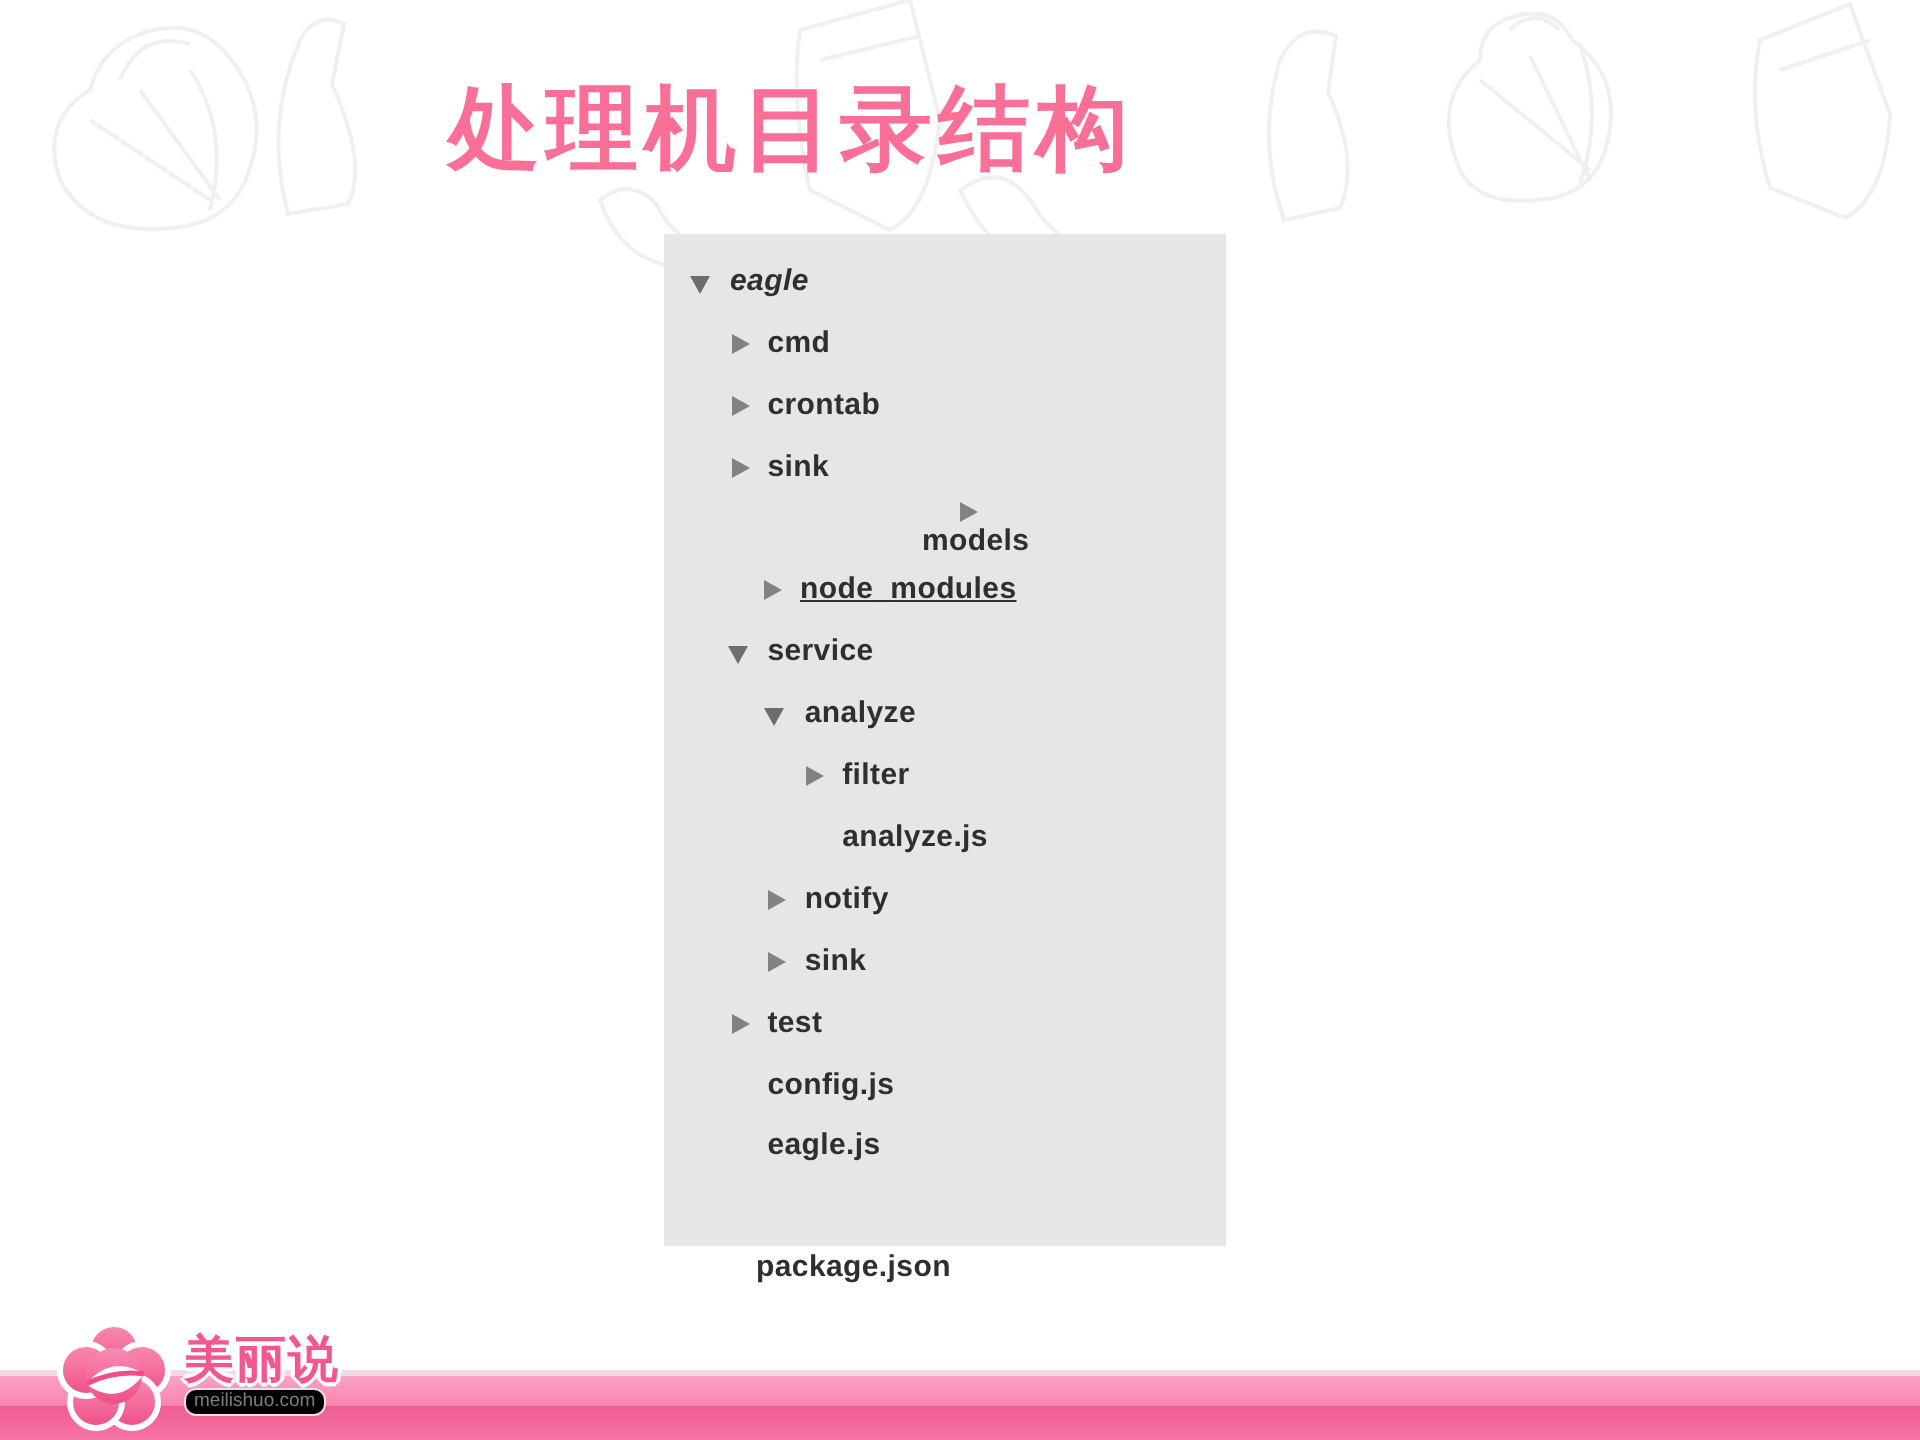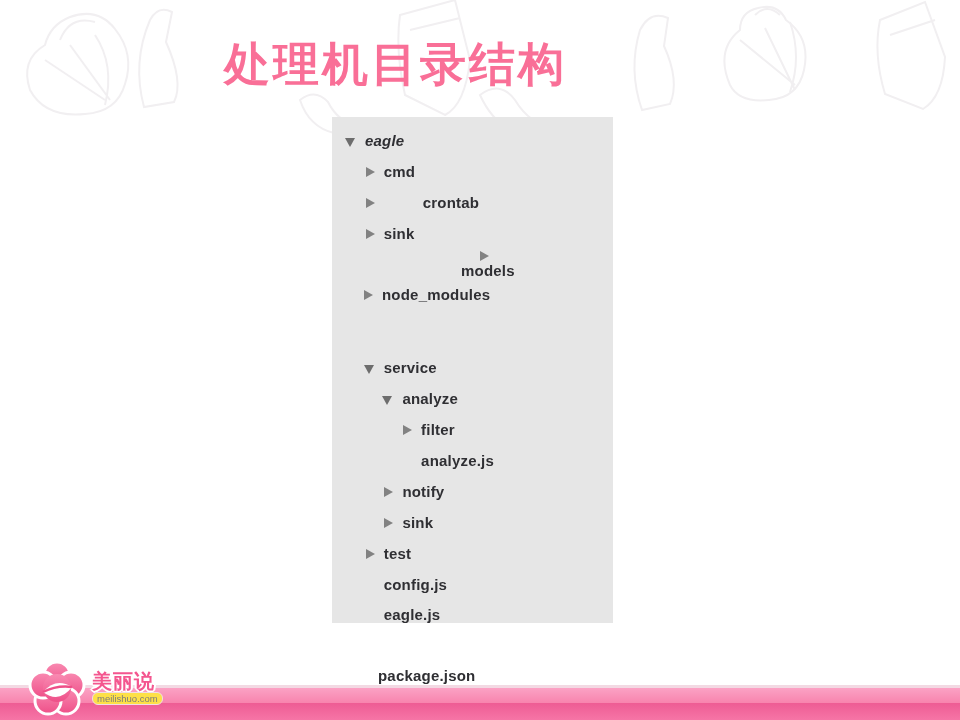--- a/index.html
+++ b/index.html
@@ -48,27 +48,27 @@
   .footer-mid{position:absolute;left:0;bottom:17px;width:960px;height:15px;
     background:linear-gradient(180deg,#fba2c4 0%,#f884ae 100%);}
   .footer-bottom{position:absolute;left:0;bottom:0;width:960px;height:17px;
     background:linear-gradient(180deg,#ee5c94 0%,#f675a6 100%);}
 
   
   .logo{position:absolute;left:26px;bottom:2px;display:flex;align-items:center;z-index:3;}
   .logo-flower{width:62px;height:60px;flex:none;}
   .logo-textcol{margin-left:4px;display:flex;flex-direction:column;align-items:flex-start;}
   .logo-cn{
-    font-size:20px;font-weight:bold;color:#f4568f;letter-spacing:1px;line-height:1;
+    font-size:25px;font-weight:bold;color:#f4568f;letter-spacing:1px;line-height:1;
     text-shadow:-2px 0 0 #fff,2px 0 0 #fff,0 -2px 0 #fff,0 2px 0 #fff,
                 -1px -1px 0 #fff,1px -1px 0 #fff,-1px 1px 0 #fff,1px 1px 0 #fff;
   }
   .logo-domain{
     margin-top:1px;font-size:9.5px;color:#7c7c7c;line-height:1.2;
-    background:#fde047;border:1px solid #f0dde6;border-radius:6px;padding:0 4px;
+    background:#000000;border:1px solid #f0dde6;border-radius:6px;padding:0 4px;
   }
 </style>
 </head>
 <body>
 
 <div class="slide">
 
   <svg class="doodles" viewBox="0 0 960 140" fill="none" stroke="#f1eff1" stroke-width="2">
     <path d="M30 90 q-10 -30 15 -45 q5 -20 25 -28 q28 -10 45 12 q20 25 10 55 q-8 28 -40 30 q-40 4 -55 -24 z"></path>
     <path d="M60 40 q10 -25 35 -18 M45 60 l60 40 M70 45 l40 55 M95 35 q20 30 10 70"></path>
@@ -87,37 +87,37 @@
   <div class="tree-panel">
     <div id="file-tree">
         <div class="tree-row" style="padding-left: 12px; font-style: italic;">
           <span class="tri triangle-down"></span>
           <span class="tree-label">eagle</span>
         </div>
         <div class="tree-row" style="padding-left: 30.7px;">
           <span class="tri triangle-right"></span>
           <span class="tree-label">cmd</span>
         </div>
-        <div class="tree-row" style="padding-left: 30.7px; gap: 39px;">
+        <div class="tree-row" style="padding-left: 30.7px;">
           <span class="tri triangle-right"></span>
           <span class="tree-label">crontab</span>
         </div>
         <div class="tree-row" style="padding-left: 30.7px;">
           <span class="tri triangle-right"></span>
           <span class="tree-label">sink</span>
         </div>
         <div class="tree-row" style="padding-left: 30.7px; flex-direction: column;">
           <span class="tri triangle-right"></span>
           <span class="tree-label">models</span>
         </div>
-        <div class="tree-row" style="padding-left: 29px;">
+        <div class="tree-row" style="padding-left: 47px; text-decoration: underline;">
           <span class="tri triangle-right"></span>
           <span class="tree-label">node_modules</span>
         </div>
-        <div class="tree-row" style="padding-left: 30.7px; margin-top: 42px;">
+        <div class="tree-row" style="padding-left: 30.7px;">
           <span class="tri triangle-down"></span>
           <span class="tree-label">service</span>
         </div>
         <div class="tree-row" style="padding-left: 49.4px;">
           <span class="tri triangle-down"></span>
           <span class="tree-label">analyze</span>
         </div>
         <div class="tree-row" style="padding-left: 68.1px;">
           <span class="tri triangle-right"></span>
           <span class="tree-label">filter</span>

